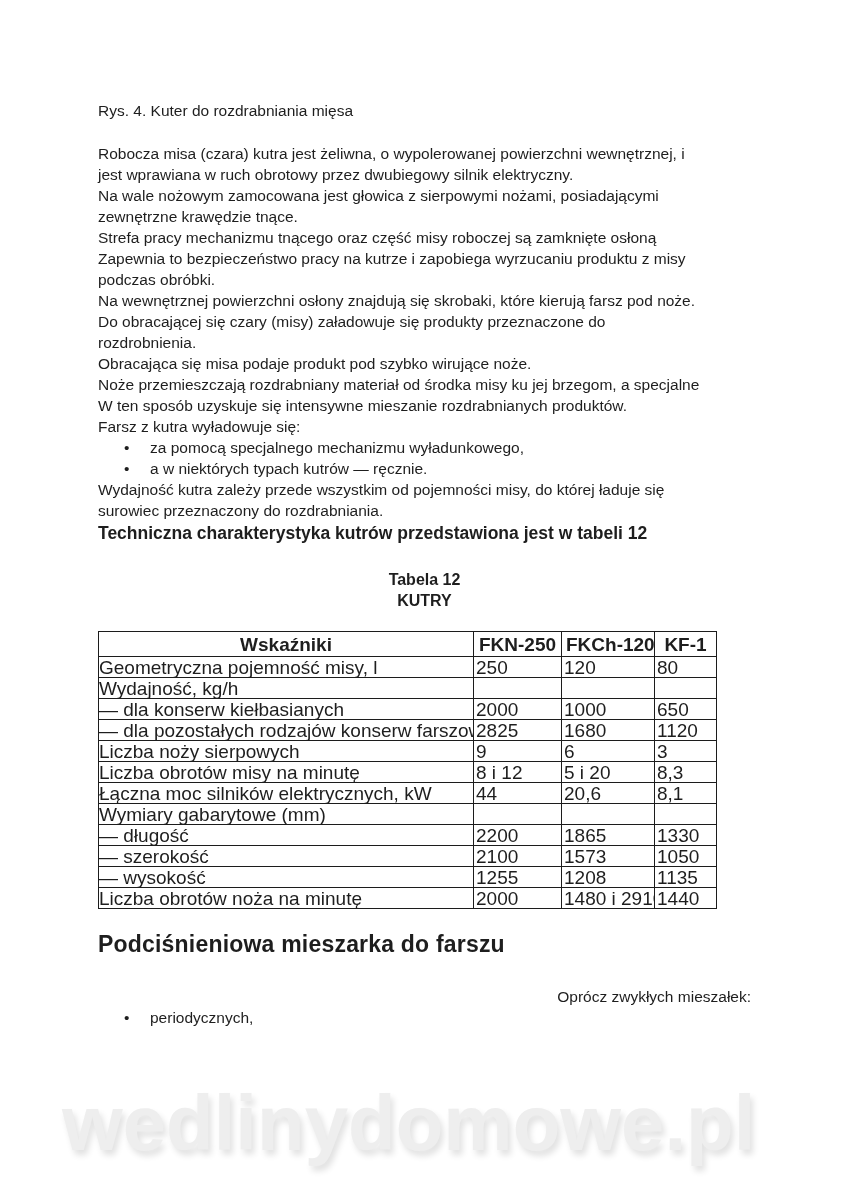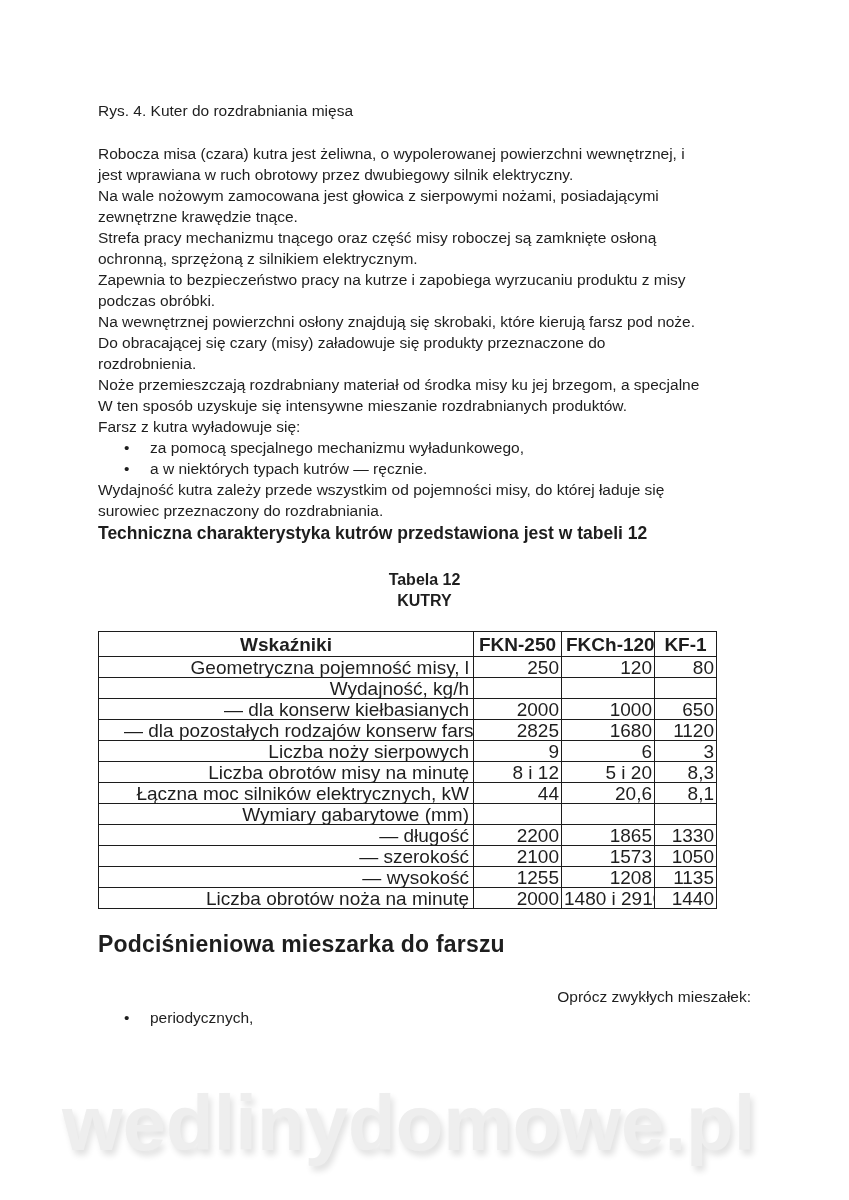--- a/index.html
+++ b/index.html
@@ -69,22 +69,22 @@
     line-height: 19px;
     padding: 0 4px;
     overflow: hidden;
     white-space: nowrap;
   }
   table.spec th {
     height: 25px;
     text-align: center;
     font-weight: bold;
   }
-  table.spec td.label { text-align: right; padding-left: 25px; }
-  table.spec td.val { text-align: right; padding: 0 2px; margin-top: 32px; }
+  table.spec td.label { text-align: left; padding-left: 0; }
+  table.spec td.val { text-align: left; padding: 0 2px; margin-top: 32px; }
   .big-heading {
     margin-top: 20px;
     font-size: 23px;
     font-weight: bold;
     line-height: 30px;
     white-space: nowrap;
     letter-spacing: 0.2px;
   }
   .intro { margin-top: 27px; font-size: 15.5px; line-height: 21px; text-align: right; }
   .watermark {
@@ -108,26 +108,26 @@
   <div class="content">
 
     <div class="caption">Rys. 4. Kuter do rozdrabniania mięsa</div>
 
     <div class="para-first">
         <div class="tline">Robocza misa (czara) kutra jest żeliwna, o wypolerowanej powierzchni wewnętrznej, i</div>
         <div class="tline">jest wprawiana w ruch obrotowy przez dwubiegowy silnik elektryczny.</div>
         <div class="tline">Na wale nożowym zamocowana jest głowica z sierpowymi nożami, posiadającymi</div>
         <div class="tline">zewnętrzne krawędzie tnące.</div>
         <div class="tline">Strefa pracy mechanizmu tnącego oraz część misy roboczej są zamknięte osłoną</div>
-        <div class="tline">ochronną, sprzężoną z silnikiem elektrycznym.</div>
         <div class="tline">Zapewnia to bezpieczeństwo pracy na kutrze i zapobiega wyrzucaniu produktu z misy</div>
         <div class="tline">podczas obróbki.</div>
         <div class="tline">Na wewnętrznej powierzchni osłony znajdują się skrobaki, które kierują farsz pod noże.</div>
         <div class="tline">Do obracającej się czary (misy) załadowuje się produkty przeznaczone do</div>
         <div class="tline">rozdrobnienia.</div>
+        <div class="tline">Obracająca się misa podaje produkt pod szybko wirujące noże.</div>
         <div class="tline">Noże przemieszczają rozdrabniany materiał od środka misy ku jej brzegom, a specjalne</div>
         <div class="tline">W ten sposób uzyskuje się intensywne mieszanie rozdrabnianych produktów.</div>
         <div class="tline">Farsz z kutra wyładowuje się:</div>
       </div>
 
     <ul class="doc-bullets">
         <li>za pomocą specjalnego mechanizmu wyładunkowego,</li>
         <li>a w niektórych typach kutrów — ręcznie.</li>
       </ul>
 

